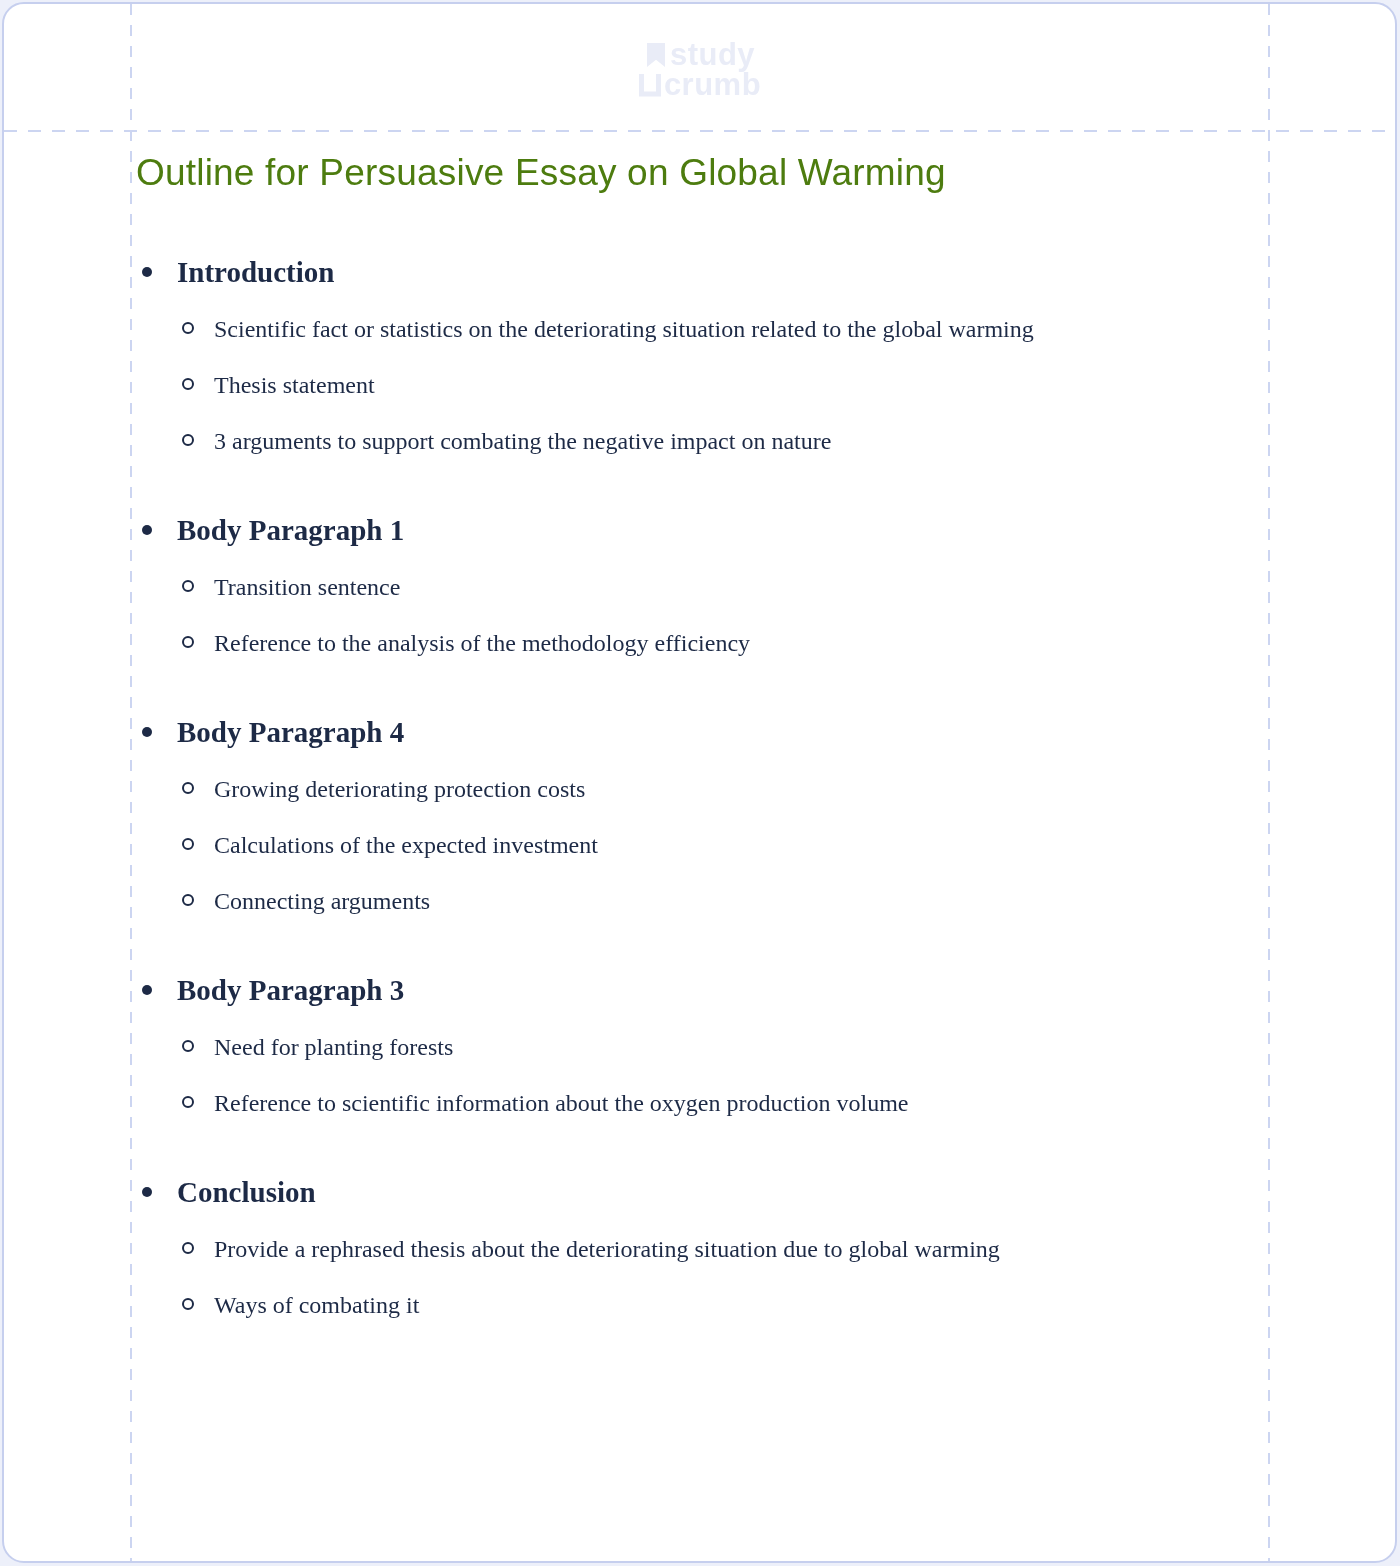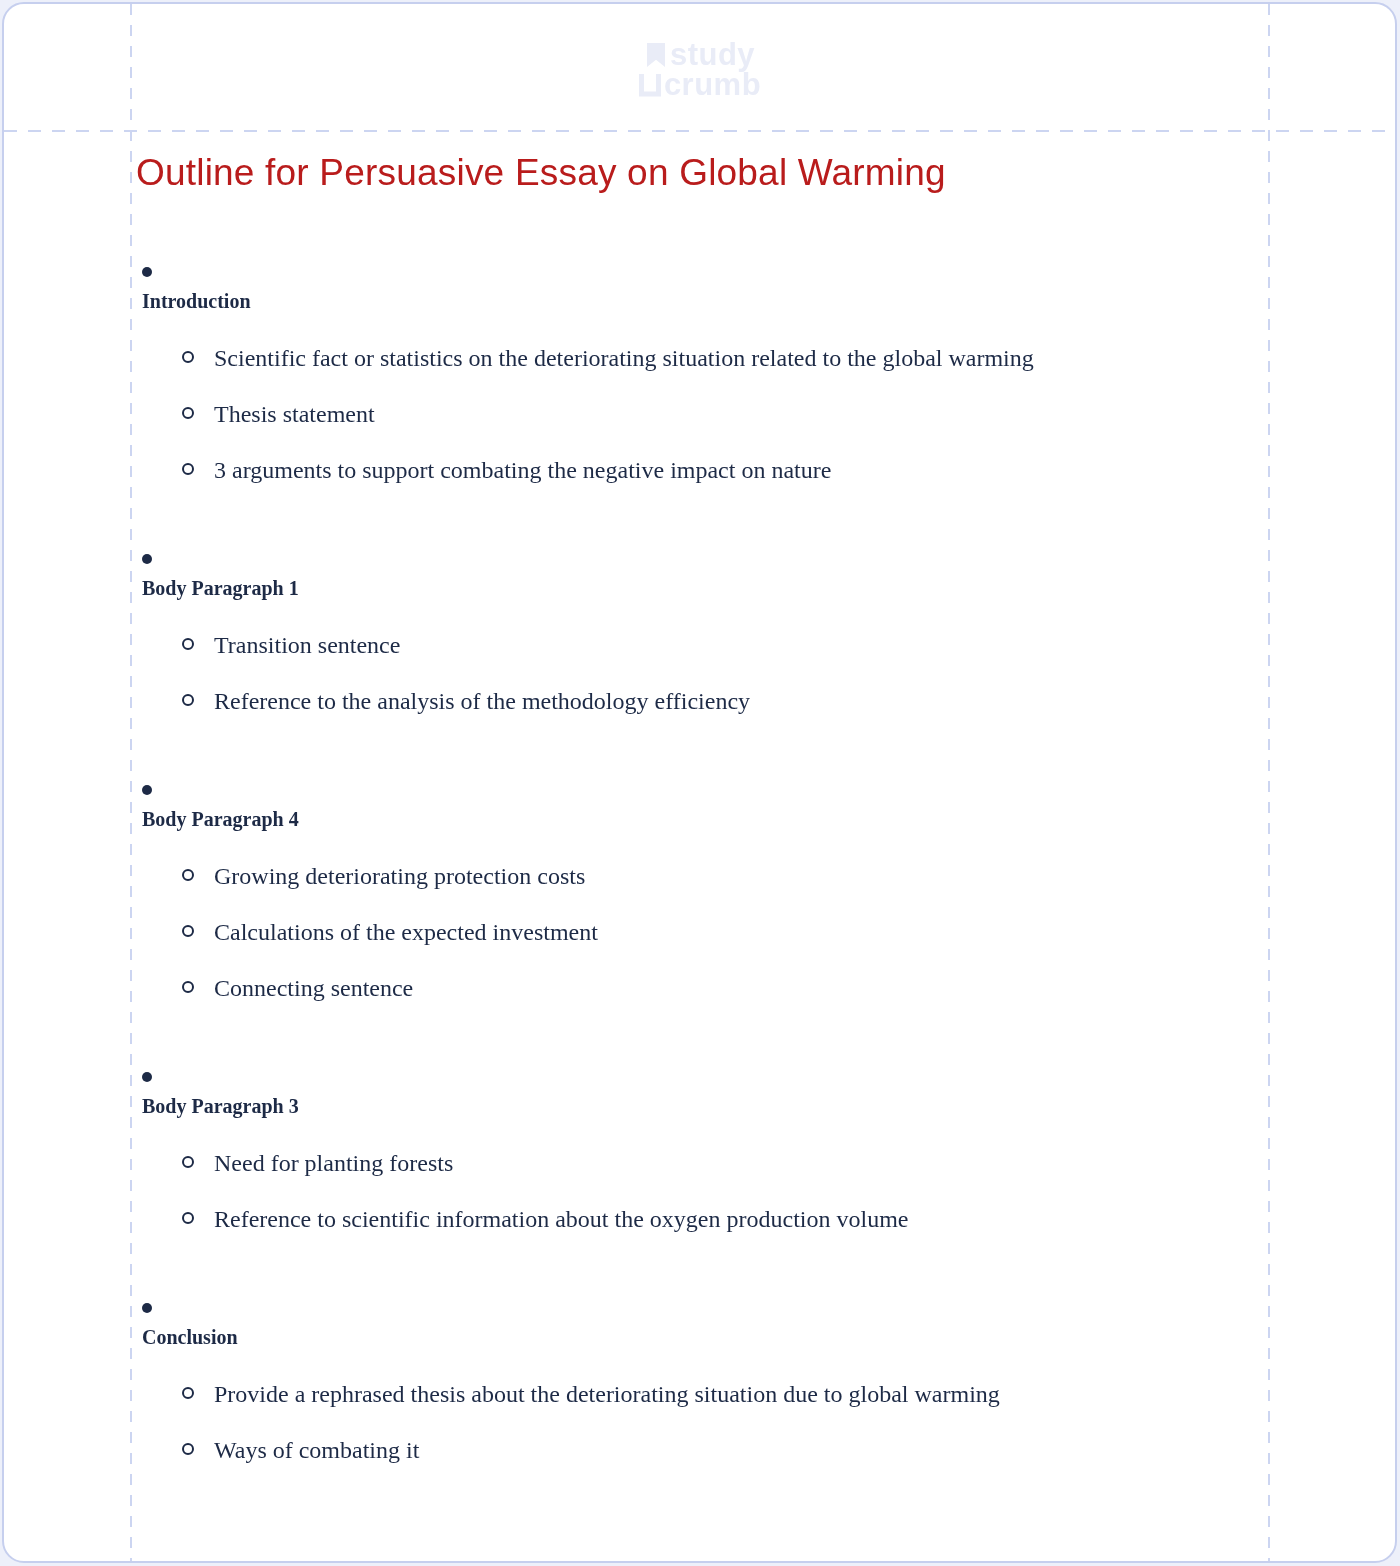--- a/index.html
+++ b/index.html
@@ -18,24 +18,24 @@
   
   .logo{position:absolute;top:36px;left:0;right:0;display:flex;flex-direction:column;
         align-items:center;color:#e9ecf7;user-select:none;}
   .logo-row{display:flex;align-items:center;gap:2px;height:30px;
         font-family:"Liberation Sans", sans-serif;font-weight:700;font-size:31px;
         letter-spacing:0.5px;line-height:30px;}
   .logo-row svg{display:block;}
   
   .content{position:absolute;left:128px;top:128px;width:1160px;color:#1d2a46;}
   .page-title{font-family:"Liberation Sans", sans-serif;font-weight:500;font-size:37px;
-        line-height:50px;margin:16px 0 0 4px;color:#b91c1c;letter-spacing:0.2px;}
+        line-height:50px;margin:16px 0 0 4px;color:#4d7c0f;letter-spacing:0.2px;}
   .outline{margin-top:16px;}
   .row{display:flex;align-items:flex-start;}
-  .row.l1{margin:42px 0 0 10px;font-weight:700;font-size:20px;line-height:48px;flex-direction:column;}
+  .row.l1{margin:42px 0 0 10px;font-weight:700;font-size:29px;line-height:48px;}
   .row.l1.first{margin-top:50px;}
   .row.l2{margin:10px 0 0 50px;font-size:24px;line-height:46px;}
   .marker-cell{flex:0 0 auto;display:flex;justify-content:flex-start;}
   .l1 .marker-cell{width:35px;padding-top:19px;}
   .l2 .marker-cell{width:32px;padding-top:16px;}
   .dot{width:10px;height:10px;border-radius:50%;background:#1d2a46;}
   .circ{width:8px;height:8px;border-radius:50%;border:2.5px solid #1d2a46;background:#fff;}
   .txt{flex:1 1 auto;max-width:1075px;}
 </style>
 </head>
@@ -144,21 +144,21 @@
           <span class="marker-cell">
                 <span class="circ"></span>
               </span>
           <span class="txt">Calculations of the expected investment</span>
         </div>
 
         <div class="row l2">
           <span class="marker-cell">
                 <span class="circ"></span>
               </span>
-          <span class="txt">Connecting sentence</span>
+          <span class="txt">Connecting arguments</span>
         </div>
       </div>
 
         <div class="section">
           <div class="row l1">
             <span class="marker-cell">
                 <span class="dot"></span>
               </span>
             <span class="txt">Body Paragraph 3</span>
           </div>

